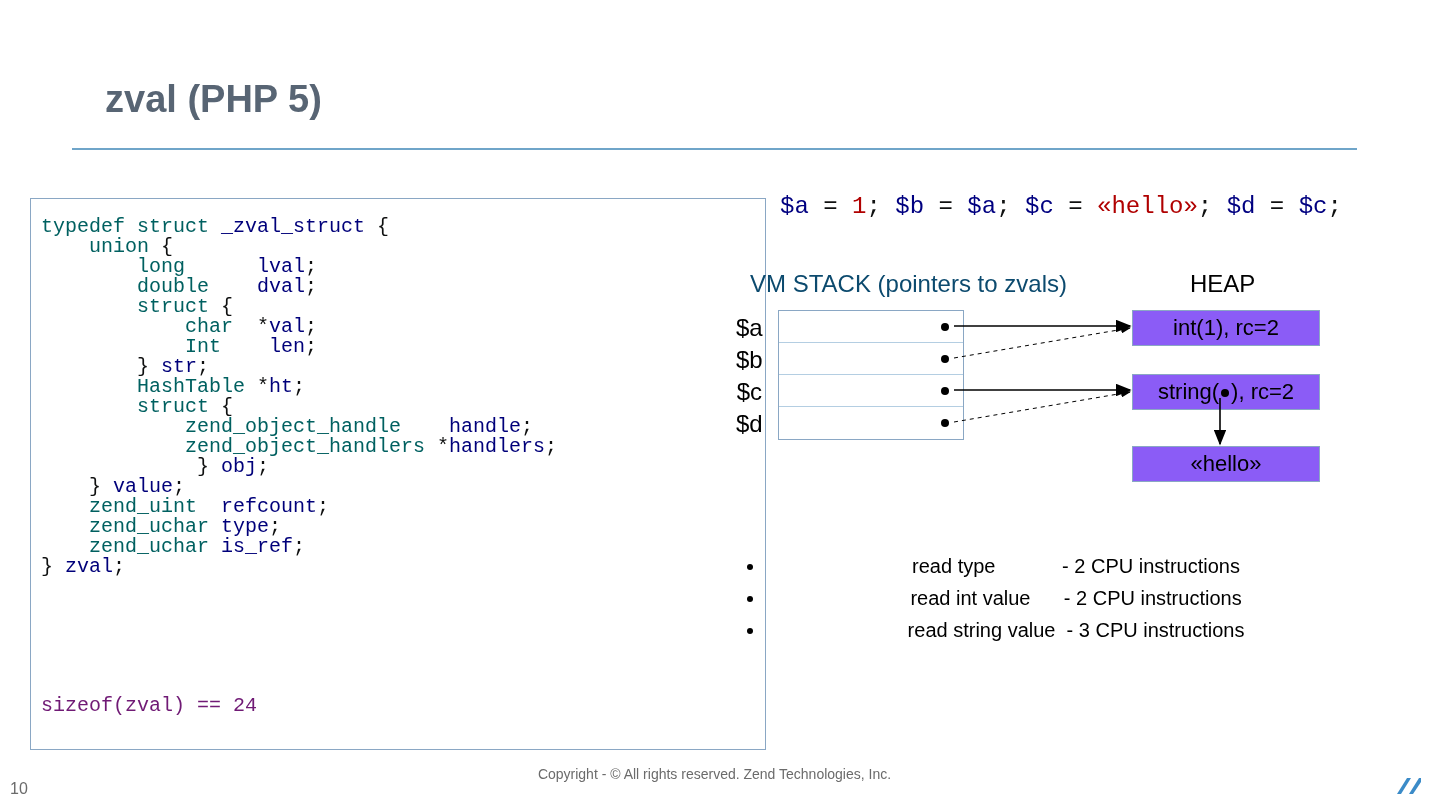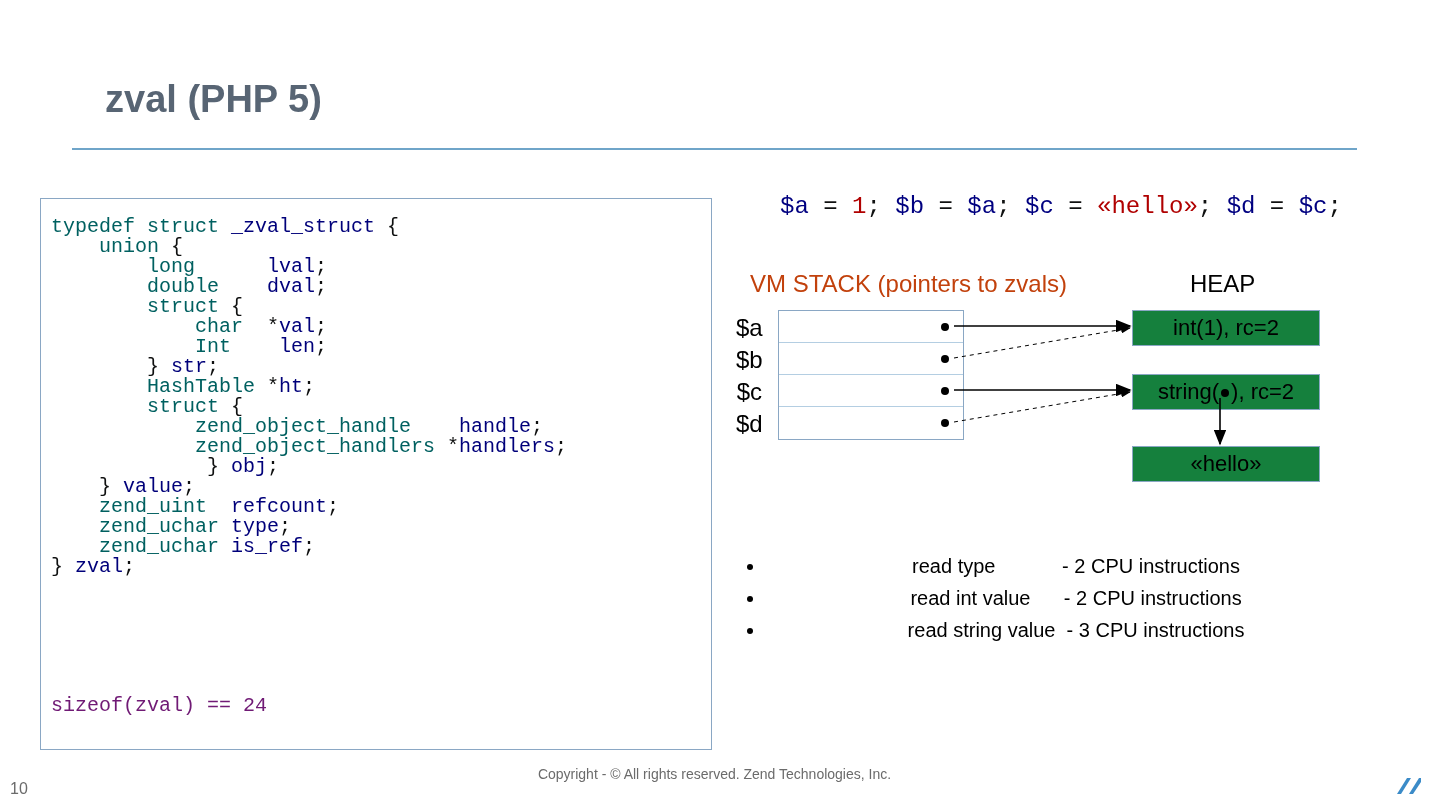--- a/index.html
+++ b/index.html
@@ -24,22 +24,22 @@
     position: absolute;
     top: 148px;
     left: 72px;
     right: 72px;
     height: 0;
     border-top: 2px solid #6fa5c9;
   }
   .code-box {
     position: absolute;
     top: 198px;
-    left: 40px;
-    width: 672px;
+    left: 30px;
+    width: 736px;
     height: 552px;
     border: 1px solid #8aa7c4;
     padding: 18px 10px 0 10px;
   }
   .code-box pre {
     font-family: "Courier New", monospace;
     font-size: 20px;
     line-height: 20px;
     white-space: pre;
     color: #000a;
@@ -74,21 +74,21 @@
   .diagram {
     position: relative;
     margin-top: 50px;
     height: 260px;
   }
   .vm-label {
     position: absolute;
     top: 0;
     left: 14px;
     font-size: 24px;
-    color: #c2410c;
+    color: #0c4a6e;
   }
   .heap-label {
     position: absolute;
     top: 0;
     left: 454px;
     font-size: 24px;
     color: #000;
   }
   .var-col {
     position: absolute;
@@ -121,21 +121,21 @@
     background: #000;
     border-radius: 50%;
   }
   .heap-box {
     position: absolute;
     left: 396px;
     width: 188px;
     border: 1px solid #8aa7c4;
     font-size: 22px;
     padding: 4px 8px;
-    background: #15803d;
+    background: #8b5cf6;
   }
   .hb1 { top: 40px; }
   .hb2 { top: 104px; }
   .hb3 { top: 176px; width: 188px; }
   .hb2 .inner-dot {
     display:inline-block; width:8px; height:8px; background:#000; border-radius:50%;
     vertical-align: middle; margin: 0 2px;
   }
 
   svg.arrows {

